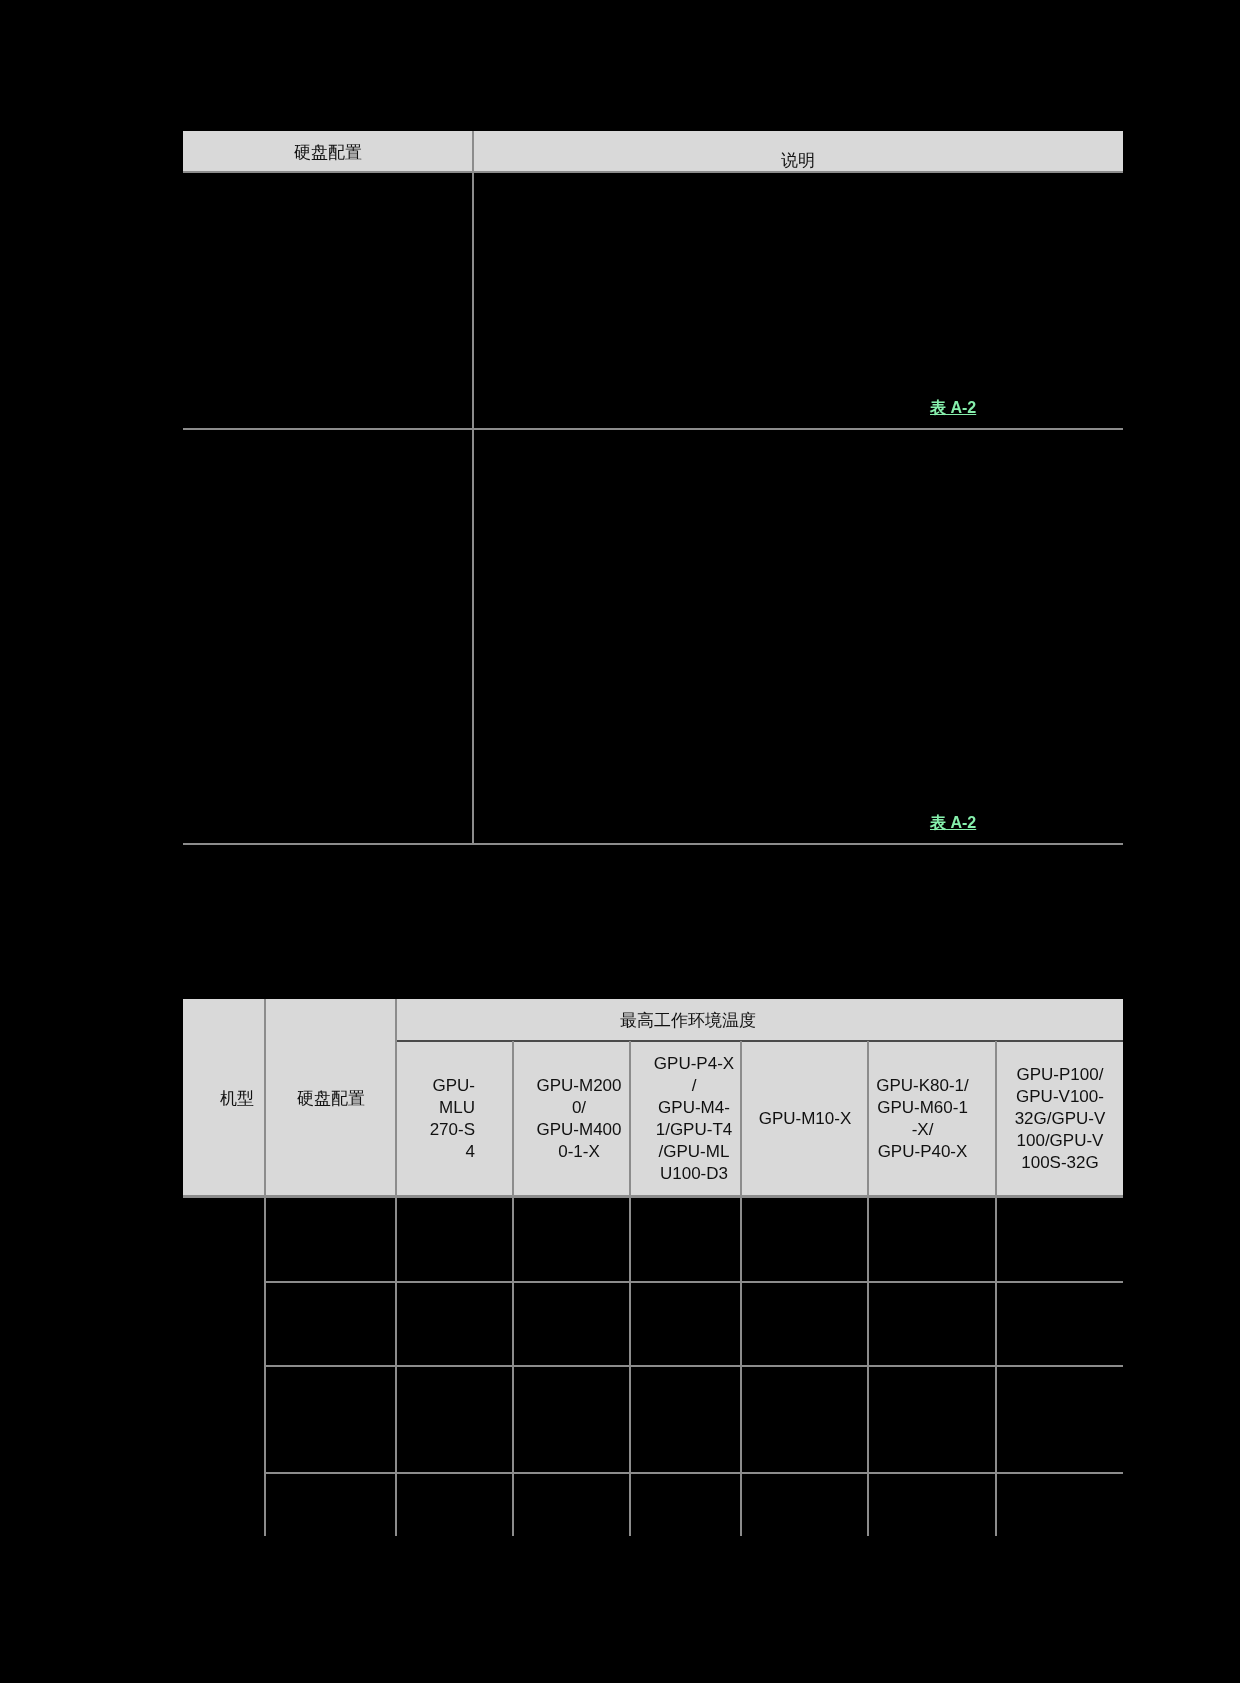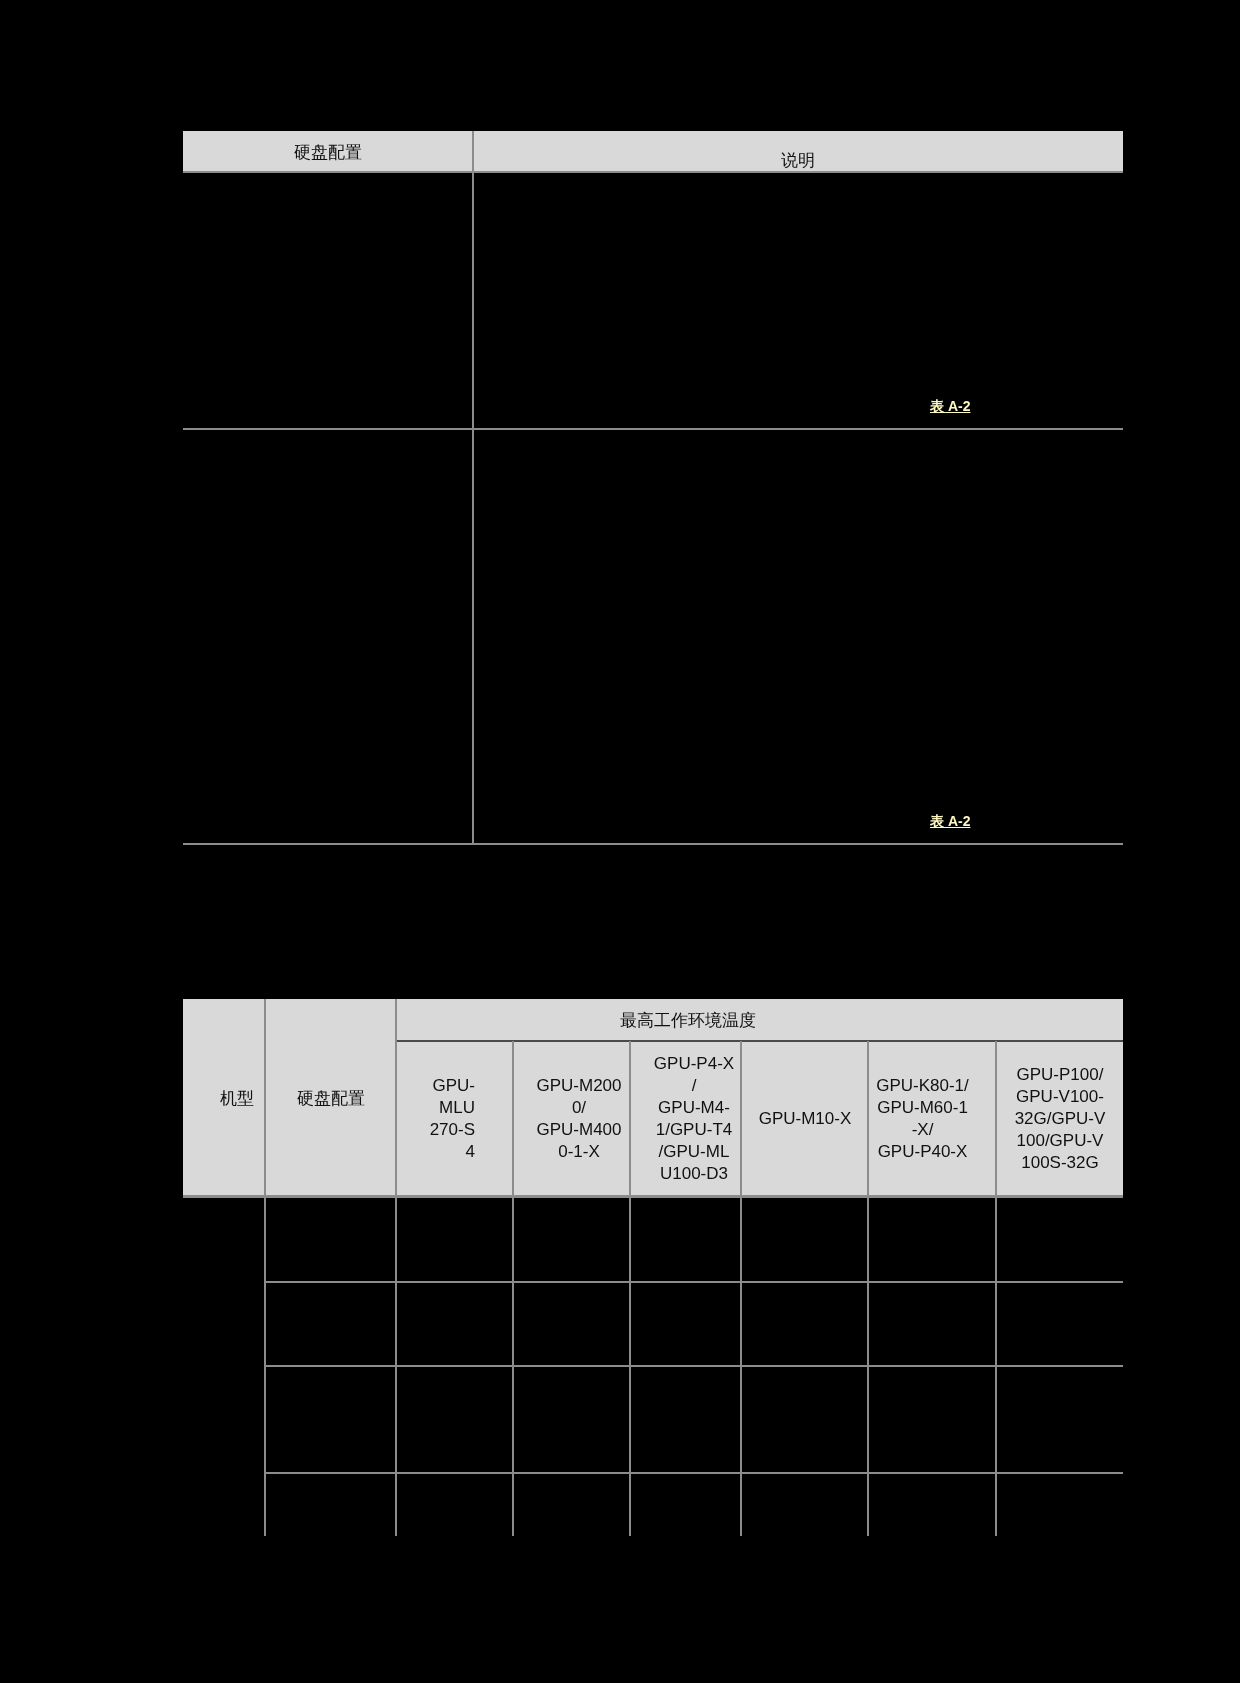--- a/index.html
+++ b/index.html
@@ -12,22 +12,22 @@
     .hdr { background: #d9d9d9; }
     .hline { position: absolute; height: 2px; background: #8c8c8c; }
     .vline { position: absolute; width: 2px; background: #8c8c8c; }
     .dark-hline { position: absolute; height: 2px; background: #4a4a4a; }
     .cell-text {
       position: absolute; display: flex; align-items: center; justify-content: center;
       text-align: center; font-size: 17px; line-height: 22px; color: #111;
     }
     .gpu { font-family: "Liberation Sans", sans-serif; font-size: 17px; line-height: 22px; white-space: pre-line; }
     .link {
-      position: absolute; color: #fef9c3; text-decoration: underline; font-weight: bold;
-      font-size: 14px; font-family: "Liberation Sans", sans-serif; cursor: pointer;
+      position: absolute; color: #86efac; text-decoration: underline; font-weight: bold;
+      font-size: 16px; font-family: "Liberation Sans", sans-serif; cursor: pointer;
     }
   </style>
 </head>
 <body>
 
 <div>
 
   <div class="abs hdr" style="left:183px; top:131px; width:940px; height:41px;"></div>
   <div class="cell-text" style="left:183px; top:131px; width:290px; height:41px;">硬盘配置</div>
   <div class="cell-text" style="left:473px; top:131px; width:650px; height:57px;">说明</div>

